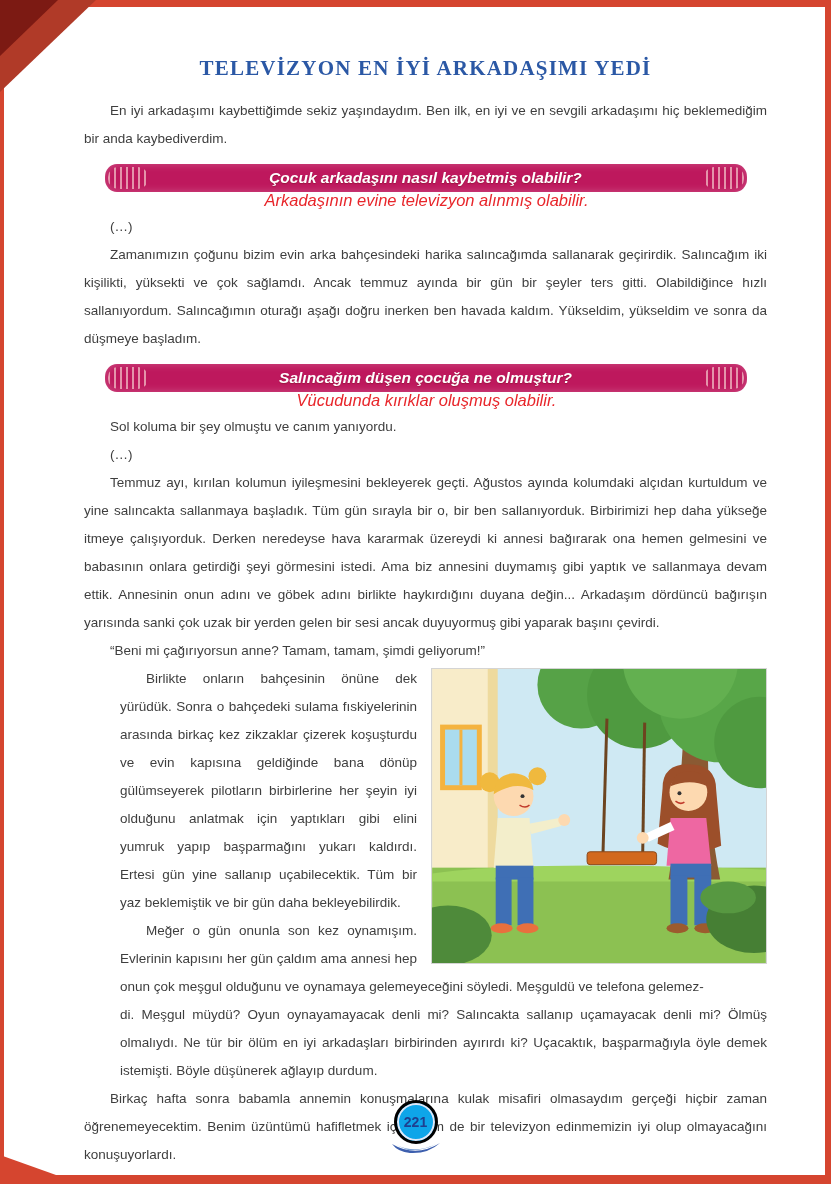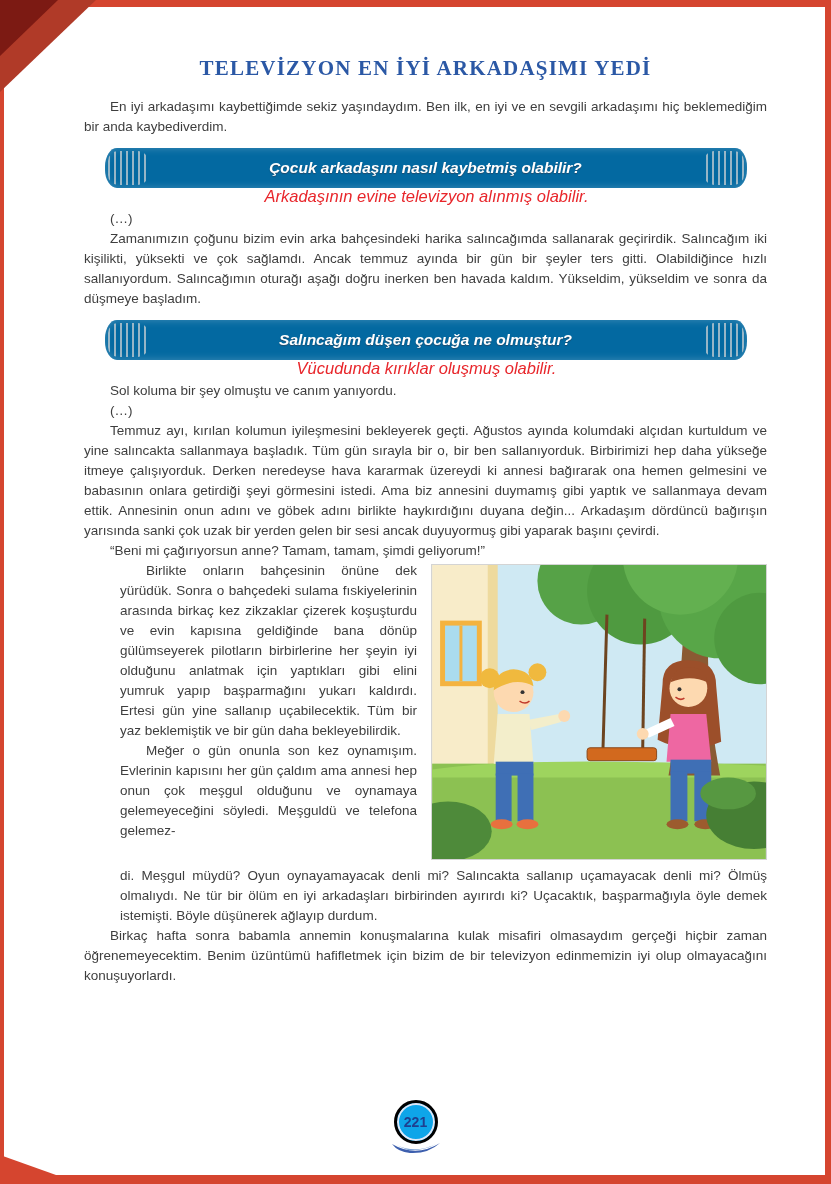--- a/index.html
+++ b/index.html
@@ -33,32 +33,32 @@
 
   
   .content { position: relative; padding: 56px 64px 0 84px; z-index: 2; }
   .title {
     margin: 0 0 16px 0; text-align: center;
     font-family: "Liberation Serif", serif;
     font-weight: 700; font-size: 21px; letter-spacing: 1.2px;
     color: #2b58a5;
   }
   .body {
-    margin: 0; font-size: 13.5px; line-height: 20px;
+    margin: 0; font-size: 13.5px; line-height: 28px;
     color: #3e3e3e; text-align: justify;
   }
   .indent { text-indent: 26px; }
   .ellipsis { text-align: left; }
 
   
   .banner {
     position: relative;
-    width: 642px; height: 40px;
+    width: 642px; height: 28px;
     margin: 11px auto 0 auto;
-    background: #0369a1;
+    background: #be185d;
     border-radius: 12px / 46%;
     display: flex; align-items: center; justify-content: center;
     box-shadow: inset 0 0 8px rgba(255,255,255,0.25);
   }
   .banner::before, .banner::after {
     content: ""; position: absolute; top: 3px; bottom: 3px; width: 40px;
     border-radius: 10px; opacity: 0.65;
     background: repeating-linear-gradient(90deg,
       rgba(255,235,225,0.9) 0 2px, rgba(255,235,225,0) 2px 6px);
   }

